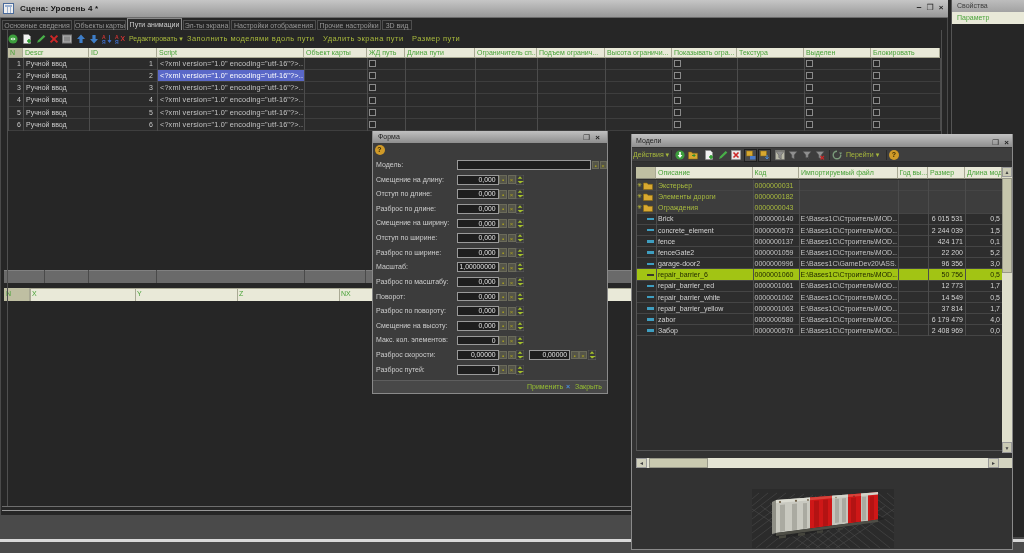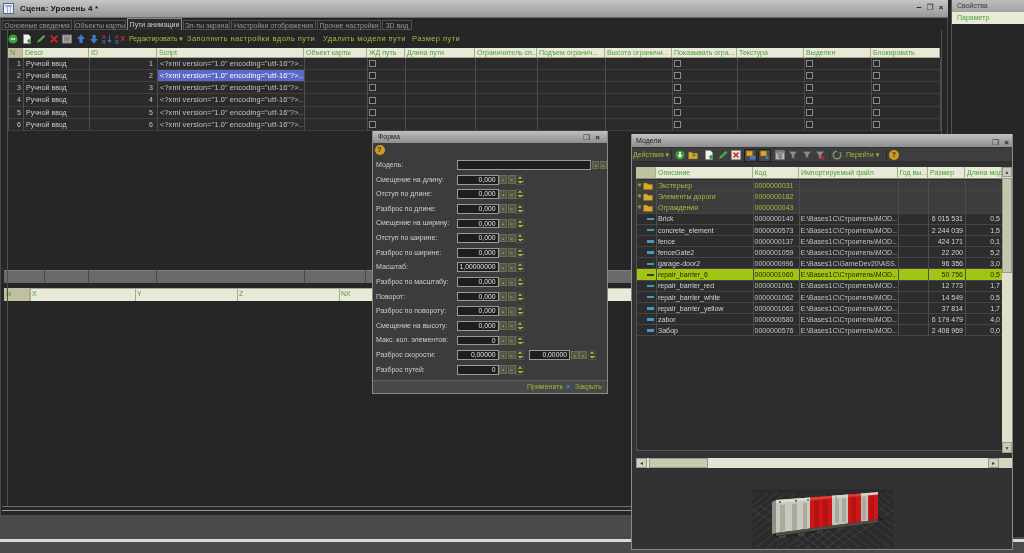--- a/index.html
+++ b/index.html
@@ -58,22 +58,22 @@
     <text x="0" y="4.5" font-size="5" fill="#cc3333" font-weight="bold">А</text>
     <text x="0" y="10" font-size="5" fill="#3e6ec8" font-weight="bold">Я</text>
     <path d="M7.5 1v6M7.5 8.5L6 6.5h3z" fill="#3e6ec8" stroke="#3e6ec8" stroke-width="0.8"></path>
   </svg>
 <svg style="position:absolute;left:115px;top:34px" width="10" height="10" viewBox="0 0 10 10">
     <text x="0" y="4.5" font-size="5" fill="#cc3333" font-weight="bold">А</text>
     <text x="0" y="10" font-size="5" fill="#3e6ec8" font-weight="bold">Я</text>
     <path d="M6 2l3.5 5M9.5 2L6 7" stroke="#cc3333" stroke-width="1"></path>
   </svg>
 <div style="left:129px;top:34px;height:10px;line-height:10px;color:#a8b93c;font-size:7px;">Редактировать ▾</div>
-<div style="left:187px;top:34px;height:10px;line-height:10px;color:#a8b93c;font-size:7.5px;letter-spacing:0.45px;">Заполнить настройки вдоль пути</div>
-<div style="left:323px;top:34px;height:10px;line-height:10px;color:#a8b93c;font-size:7.5px;letter-spacing:0.45px;">Удалить модели пути</div>
+<div style="left:187px;top:34px;height:10px;line-height:10px;color:#a8b93c;font-size:7.5px;letter-spacing:0.45px;">Заполнить моделями вдоль пути</div>
+<div style="left:323px;top:34px;height:10px;line-height:10px;color:#a8b93c;font-size:7.5px;letter-spacing:0.45px;">Удалить экрана пути</div>
 <div style="left:412px;top:34px;height:10px;line-height:10px;color:#a8b93c;font-size:7.5px;letter-spacing:0.45px;">Размер пути</div>
 <div style="left:8px;top:48px;width:15px;height:9.5px;background:#bfbfa2;border-right:1px solid #a9a994;border-bottom:1px solid #a9a994;color:#48a238;padding-left:2px;line-height:9.5px;overflow:hidden;">N</div>
 <div style="left:23px;top:48px;width:66px;height:9.5px;background:#e9e9d8;border-right:1px solid #a9a994;border-bottom:1px solid #a9a994;color:#48a238;padding-left:2px;line-height:9.5px;overflow:hidden;">Descr</div>
 <div style="left:89px;top:48px;width:68px;height:9.5px;background:#e9e9d8;border-right:1px solid #a9a994;border-bottom:1px solid #a9a994;color:#48a238;padding-left:2px;line-height:9.5px;overflow:hidden;">ID</div>
 <div style="left:157px;top:48px;width:147px;height:9.5px;background:#e9e9d8;border-right:1px solid #a9a994;border-bottom:1px solid #a9a994;color:#48a238;padding-left:2px;line-height:9.5px;overflow:hidden;">Script</div>
 <div style="left:304px;top:48px;width:63px;height:9.5px;background:#e9e9d8;border-right:1px solid #a9a994;border-bottom:1px solid #a9a994;color:#48a238;padding-left:2px;line-height:9.5px;overflow:hidden;">Объект карты</div>
 <div style="left:367px;top:48px;width:38px;height:9.5px;background:#e9e9d8;border-right:1px solid #a9a994;border-bottom:1px solid #a9a994;color:#48a238;padding-left:2px;line-height:9.5px;overflow:hidden;">ЖД путь</div>
 <div style="left:405px;top:48px;width:70px;height:9.5px;background:#e9e9d8;border-right:1px solid #a9a994;border-bottom:1px solid #a9a994;color:#48a238;padding-left:2px;line-height:9.5px;overflow:hidden;">Длина пути</div>
 <div style="left:475px;top:48px;width:62px;height:9.5px;background:#e9e9d8;border-right:1px solid #a9a994;border-bottom:1px solid #a9a994;color:#48a238;padding-left:2px;line-height:9.5px;overflow:hidden;">Ограничитель сп...</div>
 <div style="left:537px;top:48px;width:68px;height:9.5px;background:#e9e9d8;border-right:1px solid #a9a994;border-bottom:1px solid #a9a994;color:#48a238;padding-left:2px;line-height:9.5px;overflow:hidden;">Подъем огранич...</div>

